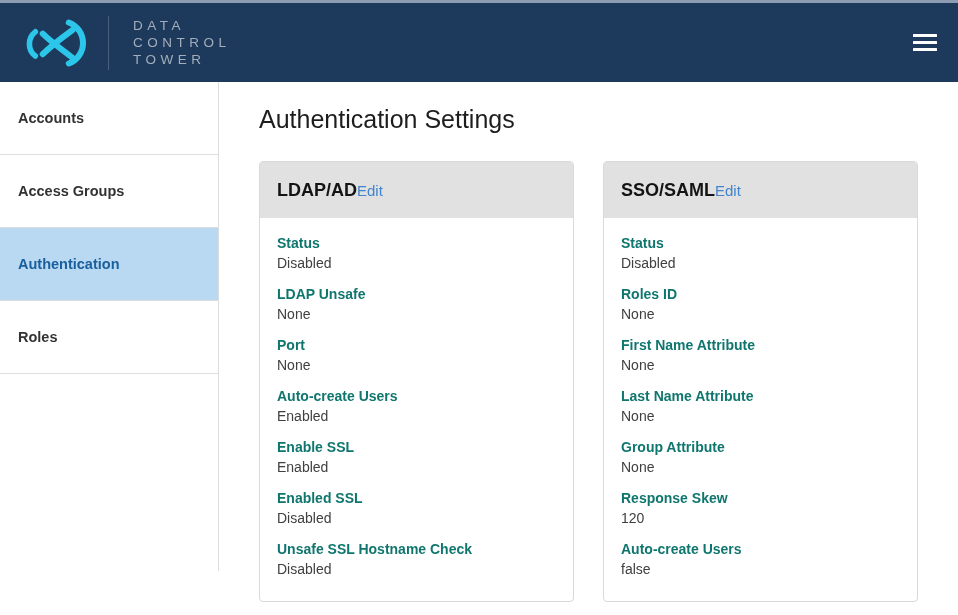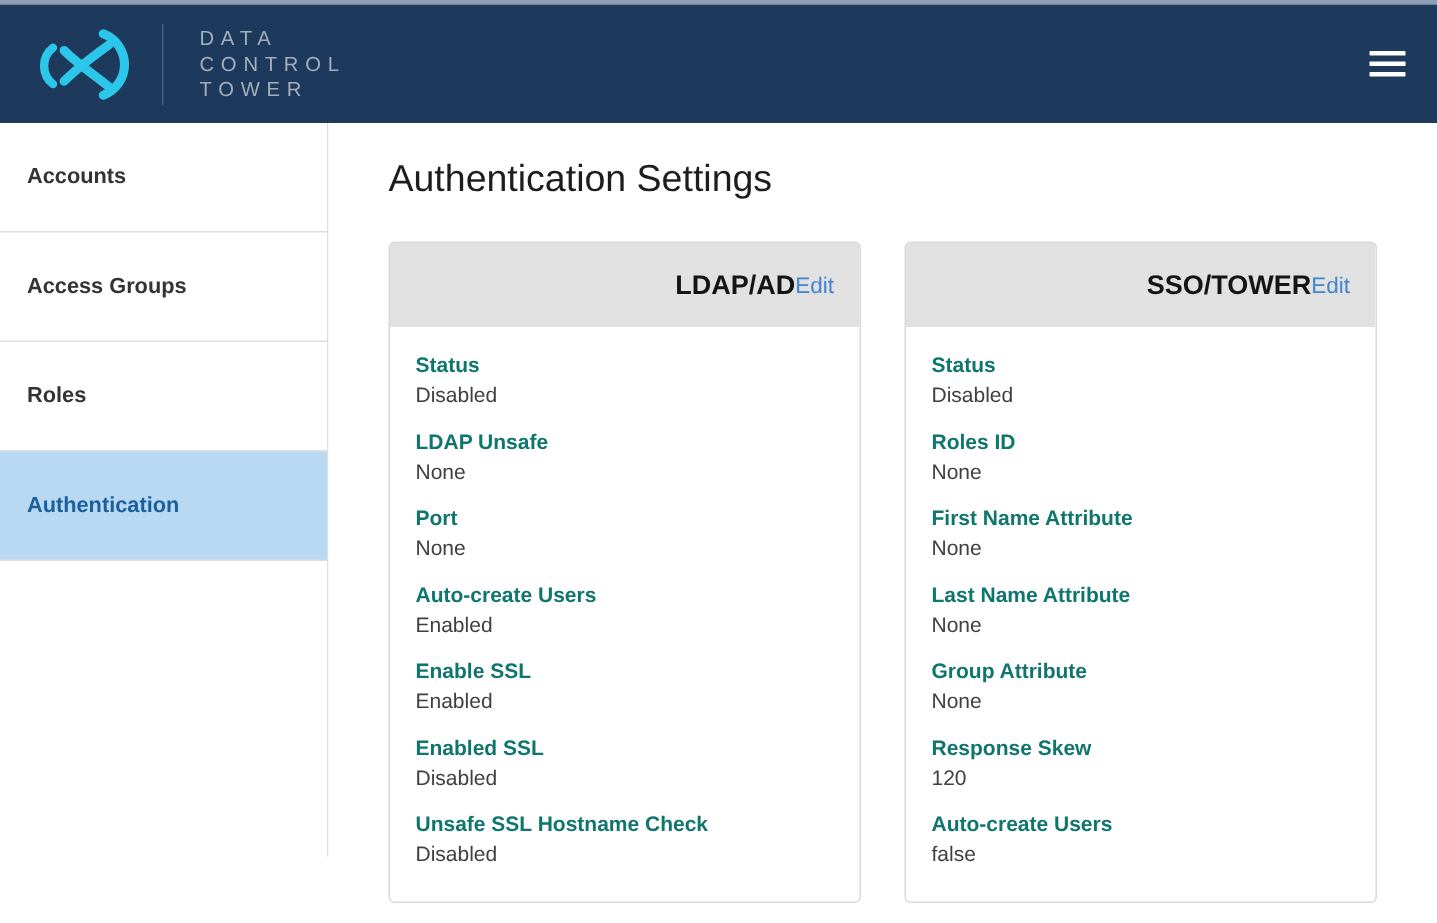--- a/index.html
+++ b/index.html
@@ -83,21 +83,21 @@
     border: 1px solid #d9d9d9;
     border-radius: 4px;
     background: #ffffff;
     overflow: hidden;
   }
   .card-head {
     background: #e1e1e1;
     height: 56px;
     display: flex;
     align-items: center;
-    justify-content: flex-end;
+    justify-content: flex-start;
     padding: 0 17px;
   }
   .card-title { font-size: 18px; font-weight: bold; color: #141414; }
   .edit-link {
     font-size: 15px;
     color: #4384cf;
     text-decoration: none;
     cursor: pointer;
   }
   .card-body { padding: 17px; }
@@ -135,25 +135,25 @@
 </header>
 
 <div class="layout">
   <nav class="sidebar" id="sidebar">
       <div class="side-item">
     <span>Accounts</span>
   </div>
       <div class="side-item">
     <span>Access Groups</span>
   </div>
+      <div class="side-item active">
+    <span>Authentication</span>
+  </div>
       <div class="side-item">
     <span>Roles</span>
-  </div>
-      <div class="side-item active">
-    <span>Authentication</span>
   </div>
     </nav>
   <main>
     <h1 class="page-title">Authentication Settings</h1>
     <div class="cards" id="cards">
         <section class="card">
     <div class="card-head">
       <h2 class="card-title">LDAP/AD</h2>
       <a class="edit-link" href="#">Edit</a>
     </div>
@@ -183,21 +183,21 @@
     <div class="field-value">Disabled</div>
   </div>
             <div class="field">
     <div class="field-label">Unsafe SSL Hostname Check</div>
     <div class="field-value">Disabled</div>
   </div>
           </div>
   </section>
         <section class="card">
     <div class="card-head">
-      <h2 class="card-title">SSO/TOWER</h2>
+      <h2 class="card-title">SSO/SAML</h2>
       <a class="edit-link" href="#">Edit</a>
     </div>
     <div class="card-body">
             <div class="field">
     <div class="field-label">Status</div>
     <div class="field-value">Disabled</div>
   </div>
             <div class="field">
     <div class="field-label">Roles ID</div>
     <div class="field-value">None</div>

